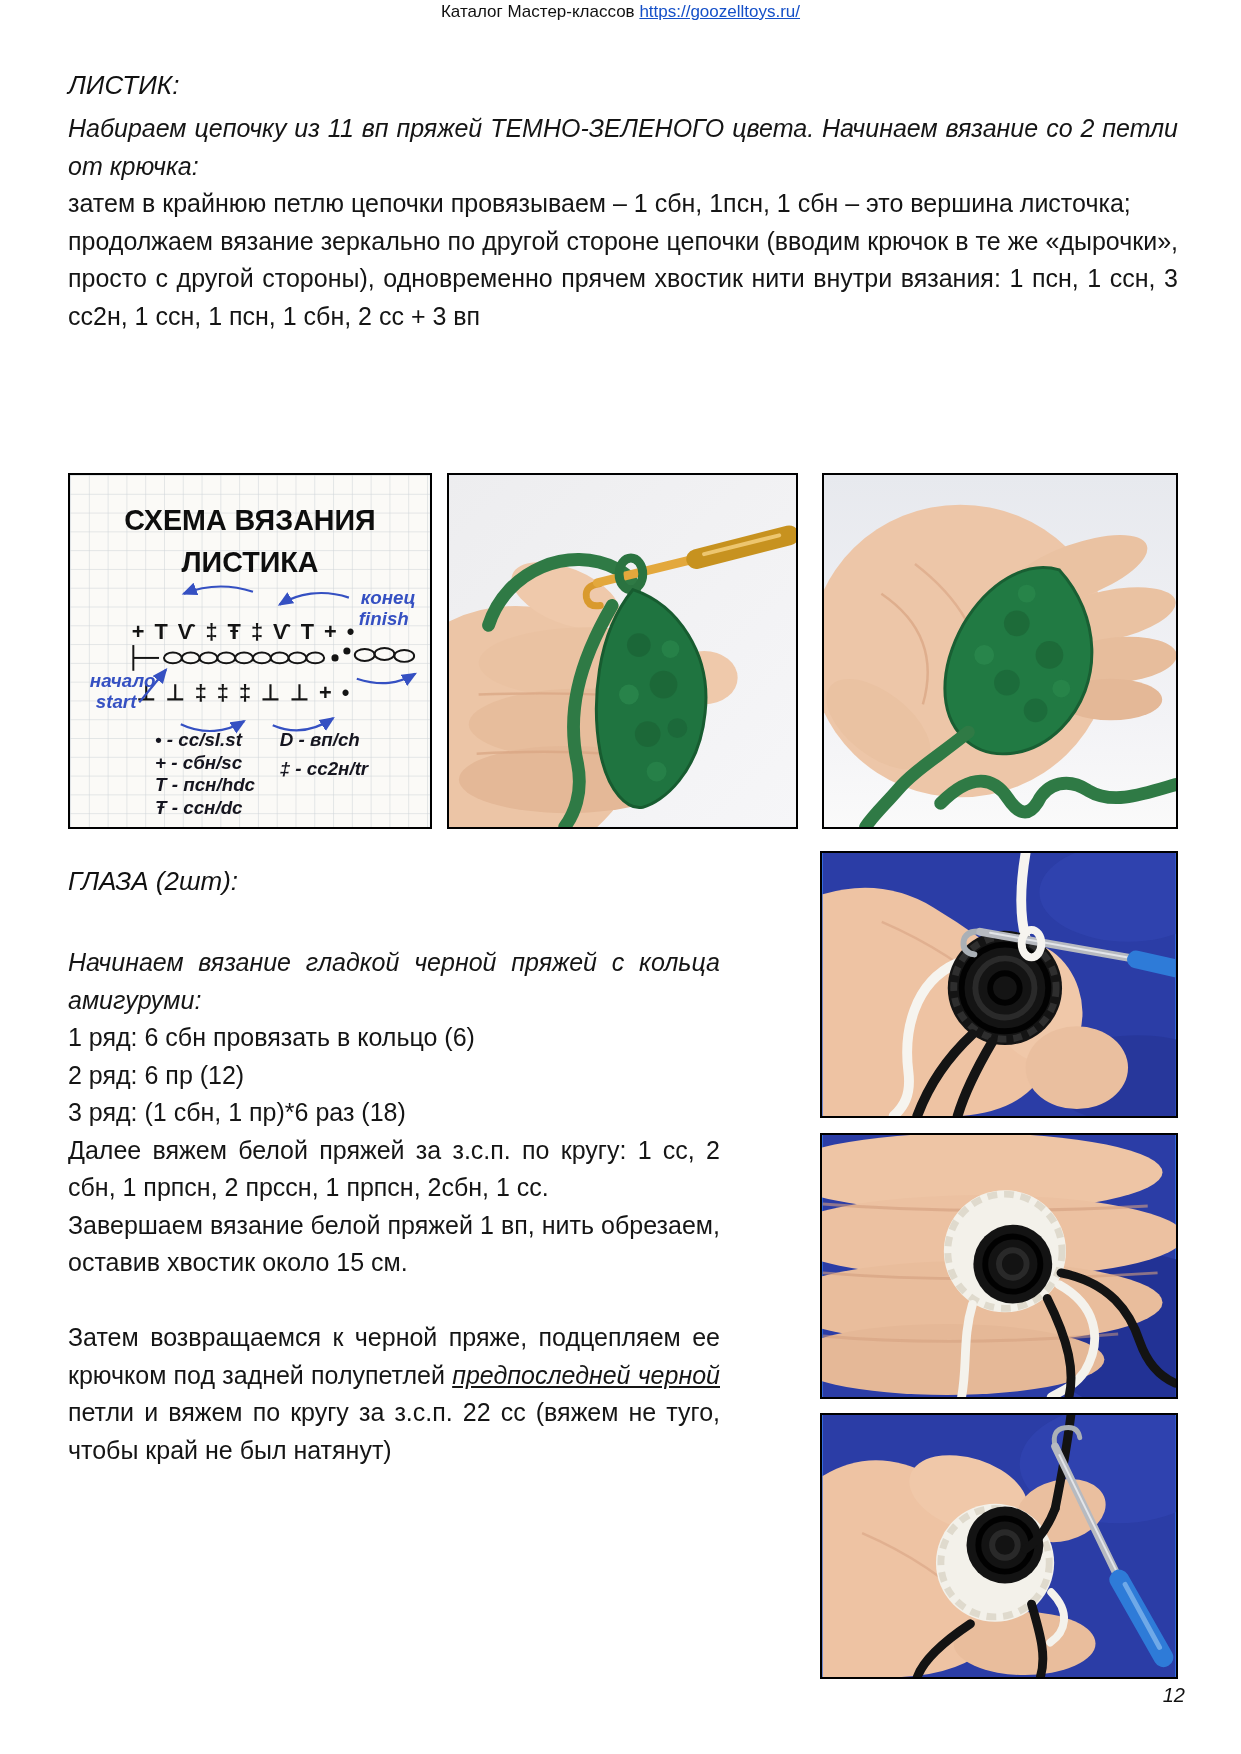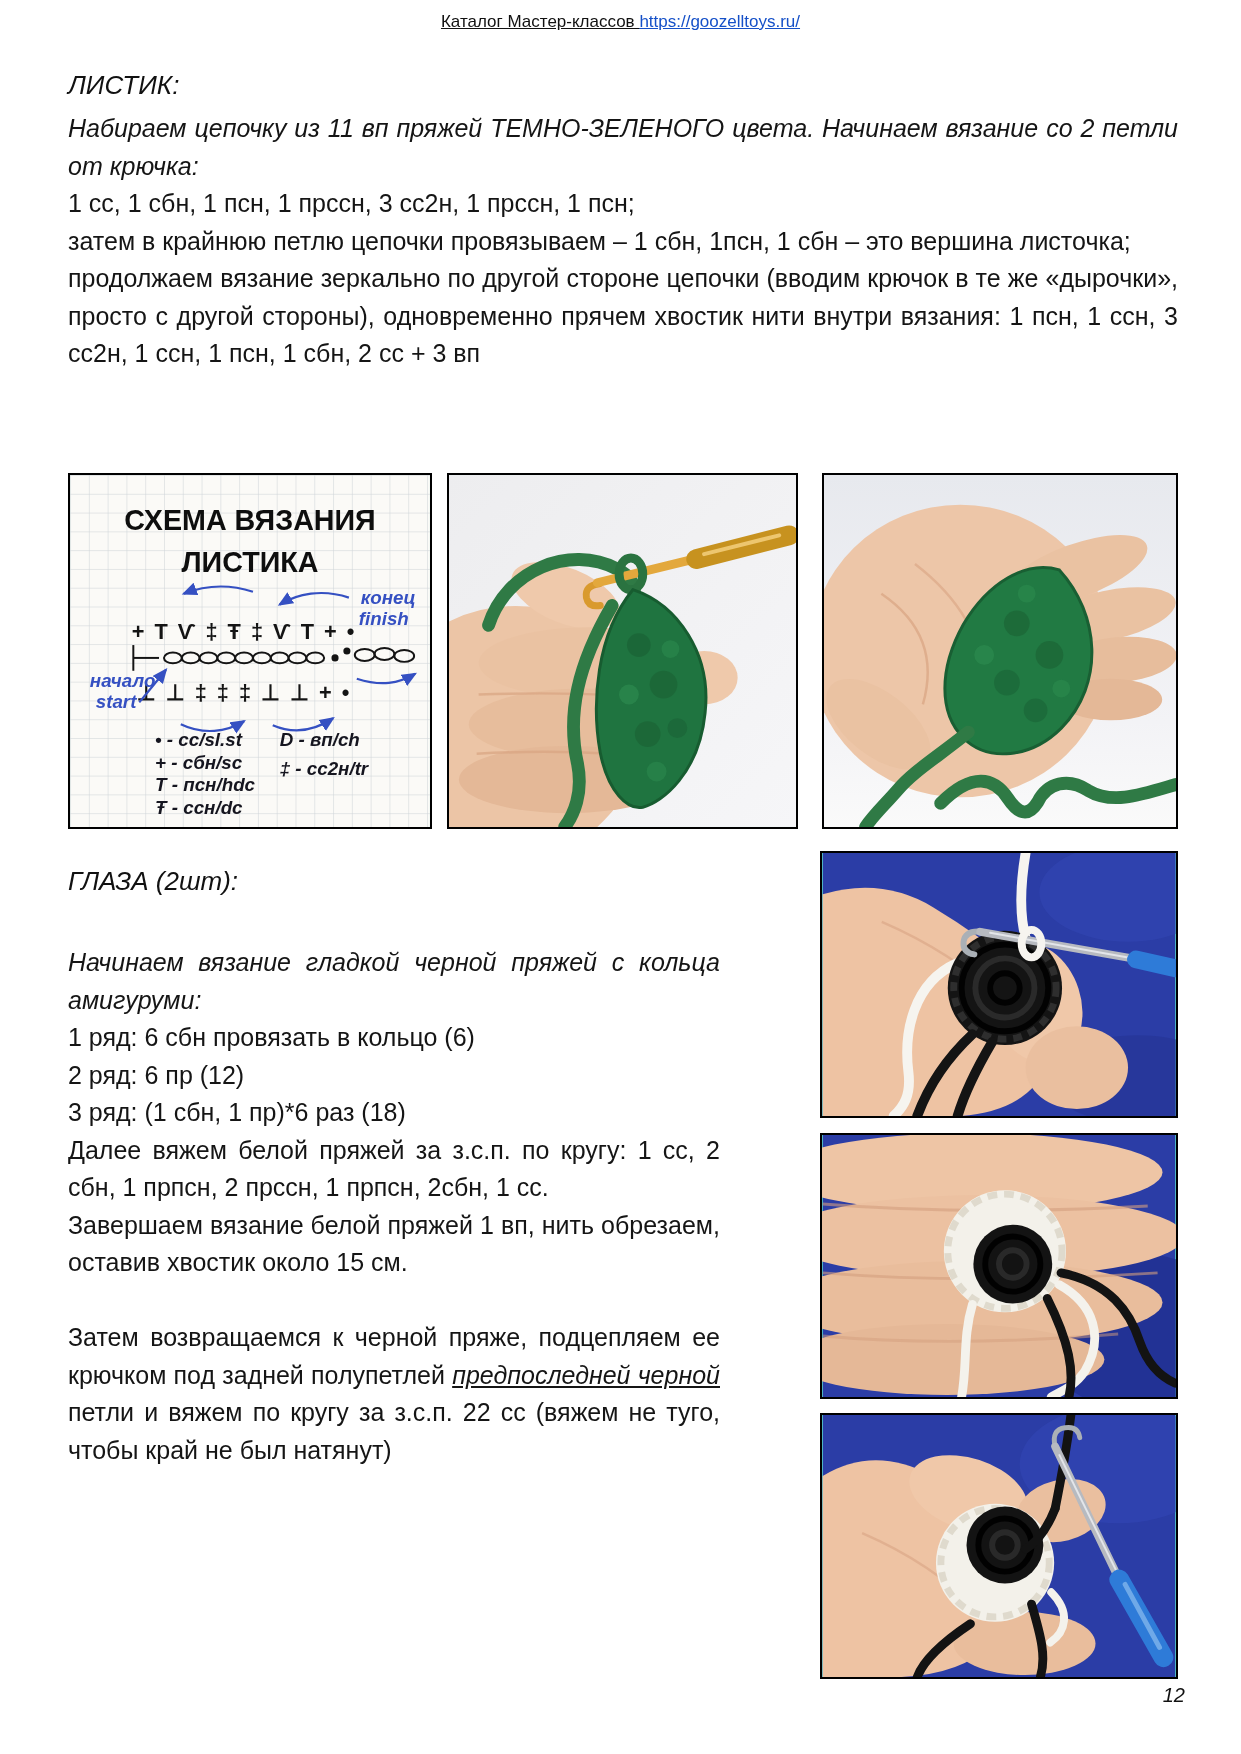--- a/index.html
+++ b/index.html
@@ -1,44 +1,43 @@
 <!DOCTYPE html>
 <html><head>
 <meta charset="utf-8">
 <style>
   html,body{margin:0;padding:0;background:#ffffff;}
   .page{position:relative;width:1241px;height:1754px;background:#ffffff;
         font-family:"Liberation Sans",sans-serif;color:#1b1b1b;overflow:hidden;}
-  .hdr{position:absolute;top:12px;left:0;width:100%;text-align:center;font-size:17px;color:#111;text-decoration:underline;}
+  .hdr{position:absolute;top:2px;left:0;width:100%;text-align:center;font-size:17px;color:#111;}
   .hdr a{color:#1550c8;text-decoration:underline;cursor:pointer;}
   .sec-title{position:absolute;margin:0;font-size:26px;font-style:italic;font-weight:normal;color:#111;}
   .txt{position:absolute;font-size:25px;line-height:37.5px;text-align:justify;color:#151515;}
   .txt p{margin:0;}
   .txt p.gap{margin-bottom:37.5px;}
   .em{font-style:italic;}
   .ul-it{font-style:italic;text-decoration:underline;}
-  figure{position:absolute;margin:0;border:2px solid #000;box-sizing:border-box;background:#5eead4;}
+  figure{position:absolute;margin:0;border:2px solid #000;box-sizing:border-box;background:#3b82f6;}
   figure svg{display:block;width:100%;height:100%;}
   svg text{font-family:"Liberation Sans",sans-serif;}
   .pageno{position:absolute;top:1684px;right:56px;font-style:italic;font-size:20px;color:#111;}
 </style>
 </head>
 <body>
 
 <div class="page">
 
   <div class="hdr">
     <span>Каталог Мастер-классов </span><a href="#">https://goozelltoys.ru/</a>
   </div>
 
   <h2 class="sec-title" style="top:70px;left:68px;">ЛИСТИК:</h2>
 
   <div class="txt" style="top:110px;left:68px;width:1110px;">
     <p class="em">Набираем цепочку из 11 вп пряжей ТЕМНО-ЗЕЛЕНОГО цвета. Начинаем вязание со 2 петли от крючка:</p>
-    <p>1 сс, 1 сбн, 1 псн, 1 прссн, 3 сс2н, 1 прссн, 1 псн;</p>
     <p>затем в крайнюю петлю цепочки провязываем – 1 сбн, 1псн, 1 сбн – это вершина листочка;</p>
     <p>продолжаем вязание зеркально по другой стороне цепочки (вводим крючок в те же «дырочки», просто с другой стороны), одновременно прячем хвостик нити внутри вязания: 1 псн, 1 ссн, 3 сс2н, 1 ссн, 1 псн, 1 сбн, 2 сс + 3 вп</p>
   </div>
 
   <figure style="top:473px;left:68px;width:364px;height:356px;">
     <svg viewBox="0 0 364 356">
       <defs>
         <pattern id="grid" width="19" height="19" patternUnits="userSpaceOnUse">
           <path d="M19 0H0V19" fill="none" stroke="#ccd1d6" stroke-width="1"></path>
         </pattern>

